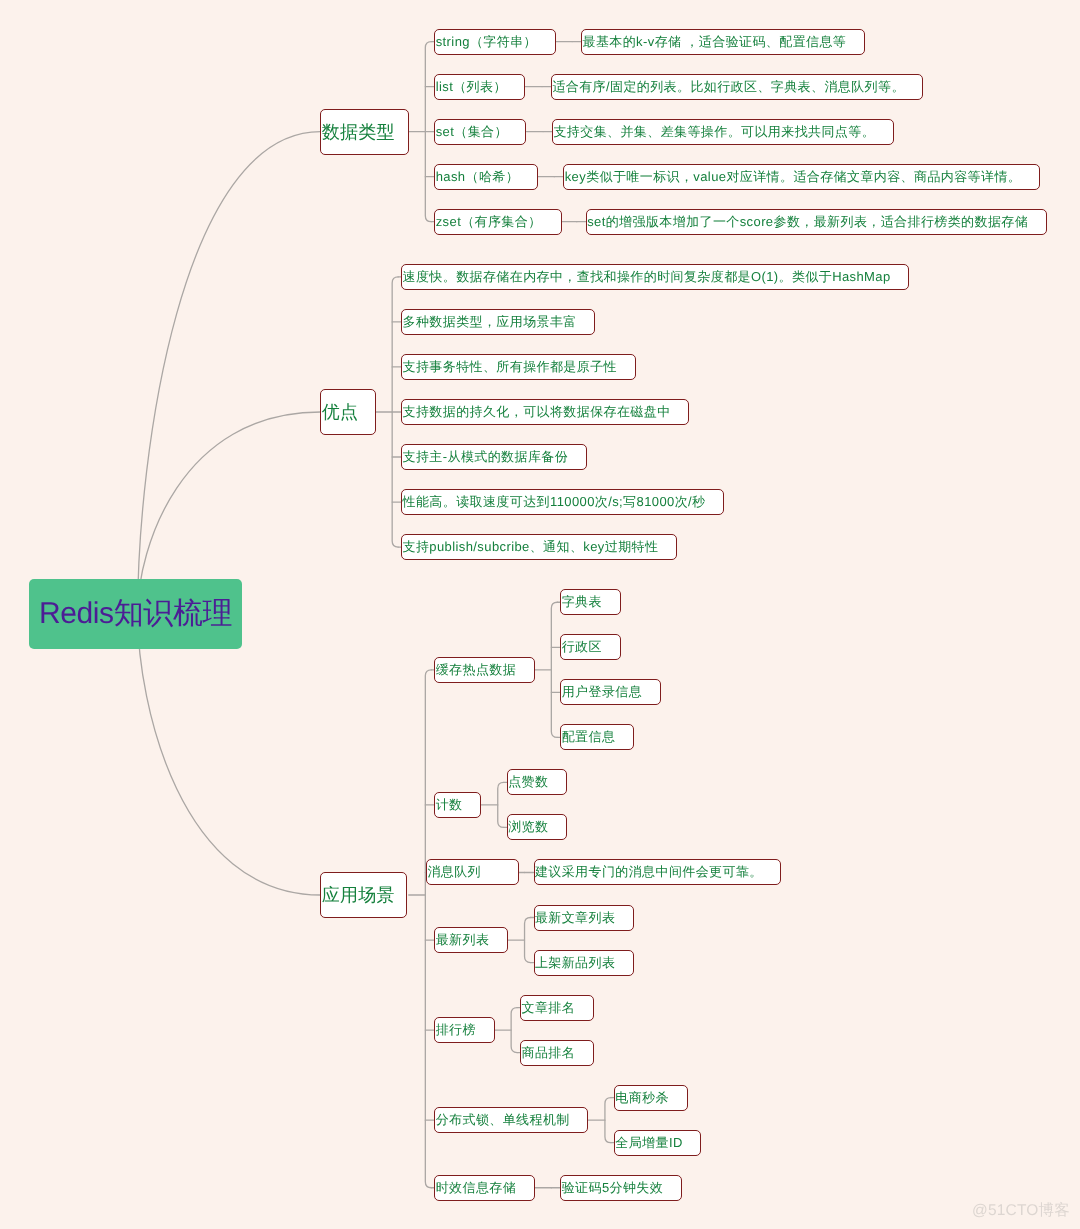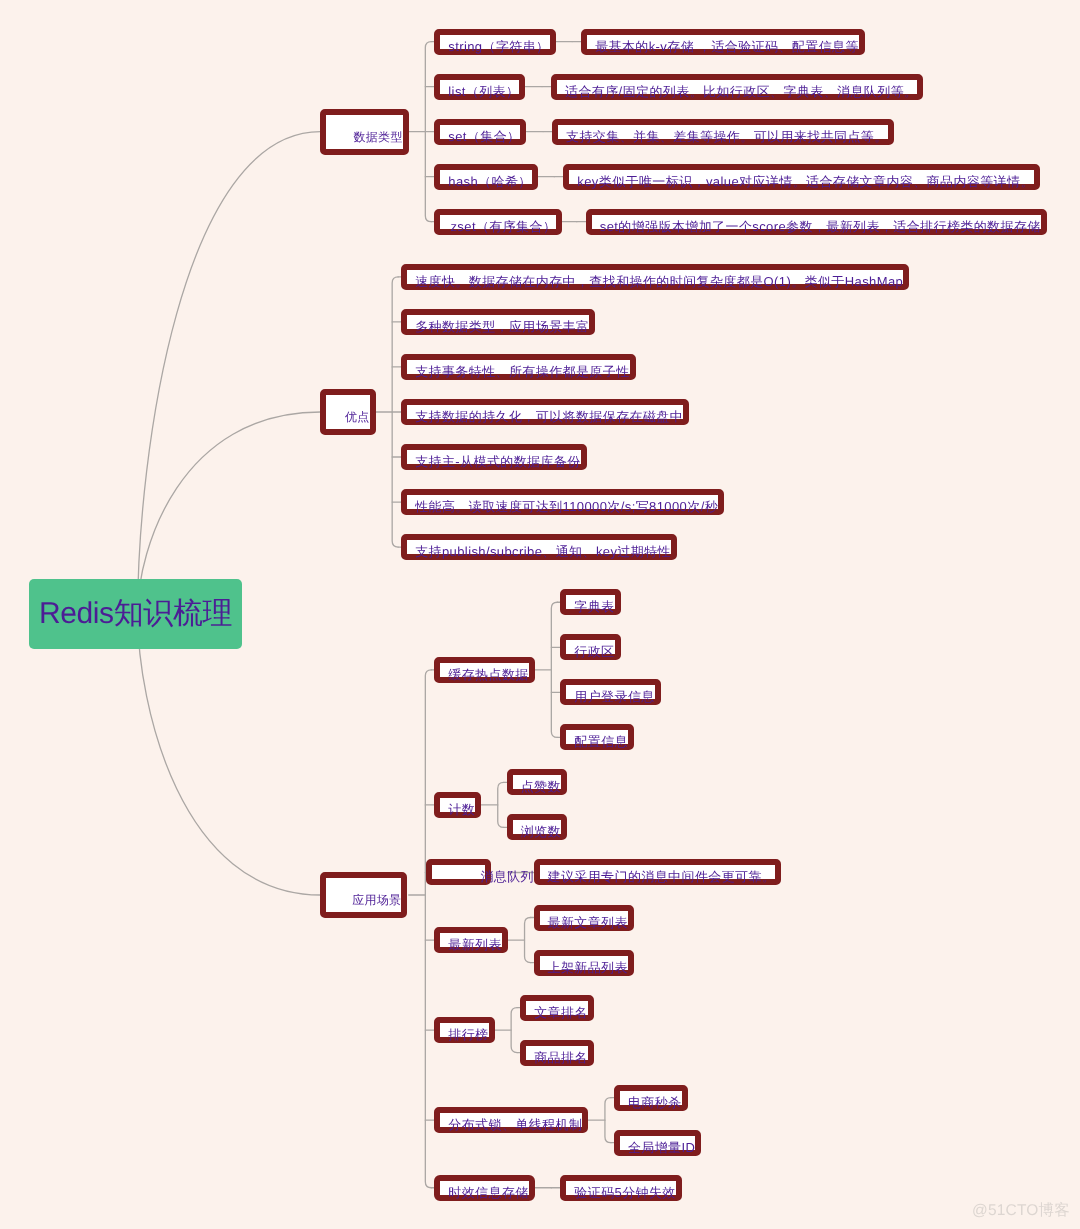--- a/index.html
+++ b/index.html
@@ -13,34 +13,34 @@
     -webkit-font-smoothing:antialiased;
     text-rendering:geometricPrecision;
   }
 
   #wires{position:absolute;left:0;top:0;width:1080px;height:1229px;pointer-events:none;}
   #canvas{position:absolute;left:0;top:0;width:1080px;height:1229px;}
   .node{
     position:absolute;
     box-sizing:border-box;
     background:#ffffff;
-    border:6px solid #7f1d1d;
+    border:1px solid #7f1d1d;
     border-radius:5px;
-    color:#4c1d95;
+    color:#15803d;
     white-space:nowrap;
-    text-align:right;
+    text-align:left;
     letter-spacing:0.4px;
     text-indent:0.4px;
     font-size:13px;
     filter:blur(0px);
     line-height:24px;
     height:26px;
   }
   .node.lvl1{
-    font-size:12px;
+    font-size:18px;
     border-radius:5px;
     height:46px;
     line-height:44px;
     letter-spacing:0.3px;
     text-indent:0.3px;
   }
   #root-node{
     position:absolute;
     box-sizing:border-box;
     background:#4fc28c;
@@ -154,28 +154,28 @@
     <div class="node lvl2" title="支持publish/subcribe、通知、key过期特性" style="left: 401.172px; top: 534.085px; width: 275.781px;"><span>支持publish/subcribe、通知、key过期特性</span></div>
     <div class="node lvl1" title="应用场景" style="left: 320.4px; top: 871.997px; width: 87px;"><span>应用场景</span></div>
     <div class="node lvl2" title="缓存热点数据" style="left: 434.328px; top: 656.822px; width: 100.406px;"><span>缓存热点数据</span></div>
     <div class="node lvl3" title="字典表" style="left: 560.334px; top: 589.27px; width: 60.2031px;"><span>字典表</span></div>
     <div class="node lvl3" title="行政区" style="left: 560.334px; top: 634.305px; width: 60.2031px;"><span>行政区</span></div>
     <div class="node lvl3" title="用户登录信息" style="left: 560.334px; top: 679.34px; width: 100.406px;"><span>用户登录信息</span></div>
     <div class="node lvl3" title="配置信息" style="left: 560.334px; top: 724.375px; width: 73.6094px;"><span>配置信息</span></div>
     <div class="node lvl2" title="计数" style="left: 434.328px; top: 791.927px; width: 46.8125px;"><span>计数</span></div>
     <div class="node lvl3" title="点赞数" style="left: 506.741px; top: 769.41px; width: 60.2031px;"><span>点赞数</span></div>
     <div class="node lvl3" title="浏览数" style="left: 506.741px; top: 814.445px; width: 60.2031px;"><span>浏览数</span></div>
-    <div class="node lvl2" title="消息队列" style="left: 426px; top: 859.48px; width: 65px; padding-left: 48px;"><span>消息队列</span></div>
+    <div class="node lvl2" title="消息队列" style="left: 426px; top: 859.48px; width: 93px;"><span>消息队列</span></div>
     <div class="node lvl3" title="建议采用专门的消息中间件会更可靠。" style="left: 533.538px; top: 859.48px; width: 247.812px;"><span>建议采用专门的消息中间件会更可靠。</span></div>
     <div class="node lvl2" title="最新列表" style="left: 434.328px; top: 927.032px; width: 73.6094px;"><span>最新列表</span></div>
     <div class="node lvl3" title="最新文章列表" style="left: 533.538px; top: 904.515px; width: 100.406px;"><span>最新文章列表</span></div>
     <div class="node lvl3" title="上架新品列表" style="left: 533.538px; top: 949.55px; width: 100.406px;"><span>上架新品列表</span></div>
     <div class="node lvl2" title="排行榜" style="left: 434.328px; top: 1017.1px; width: 60.2031px;"><span>排行榜</span></div>
     <div class="node lvl3" title="文章排名" style="left: 520.131px; top: 994.585px; width: 73.6094px;"><span>文章排名</span></div>
     <div class="node lvl3" title="商品排名" style="left: 520.131px; top: 1039.62px; width: 73.6094px;"><span>商品排名</span></div>
     <div class="node lvl2" title="分布式锁、单线程机制" style="left: 434.328px; top: 1107.17px; width: 154px;"><span>分布式锁、单线程机制</span></div>
     <div class="node lvl3" title="电商秒杀" style="left: 613.928px; top: 1084.65px; width: 73.6094px;"><span>电商秒杀</span></div>
     <div class="node lvl3" title="全局增量ID" style="left: 613.928px; top: 1129.69px; width: 87.4062px;"><span>全局增量ID</span></div>
-    <div class="node lvl2" title="时效信息存储" style="left: 434.328px; top: 1174.72px; width: 100.406px; border-radius: 6px;"><span>时效信息存储</span></div>
+    <div class="node lvl2" title="时效信息存储" style="left: 434.328px; top: 1174.72px; width: 100.406px;"><span>时效信息存储</span></div>
     <div class="node lvl3" title="验证码5分钟失效" style="left: 560.334px; top: 1174.72px; width: 121.438px;"><span>验证码5分钟失效</span></div>
   </div>
 <div id="root-node" style="left: 29.4px; top: 579.4px; width: 212.3px; height: 70px; line-height: 70px;"><span>Redis知识梳理</span></div>
 <div id="watermark" style="left: 972px; top: 1200px;">@51CTO博客</div>
 
 </body></html>

